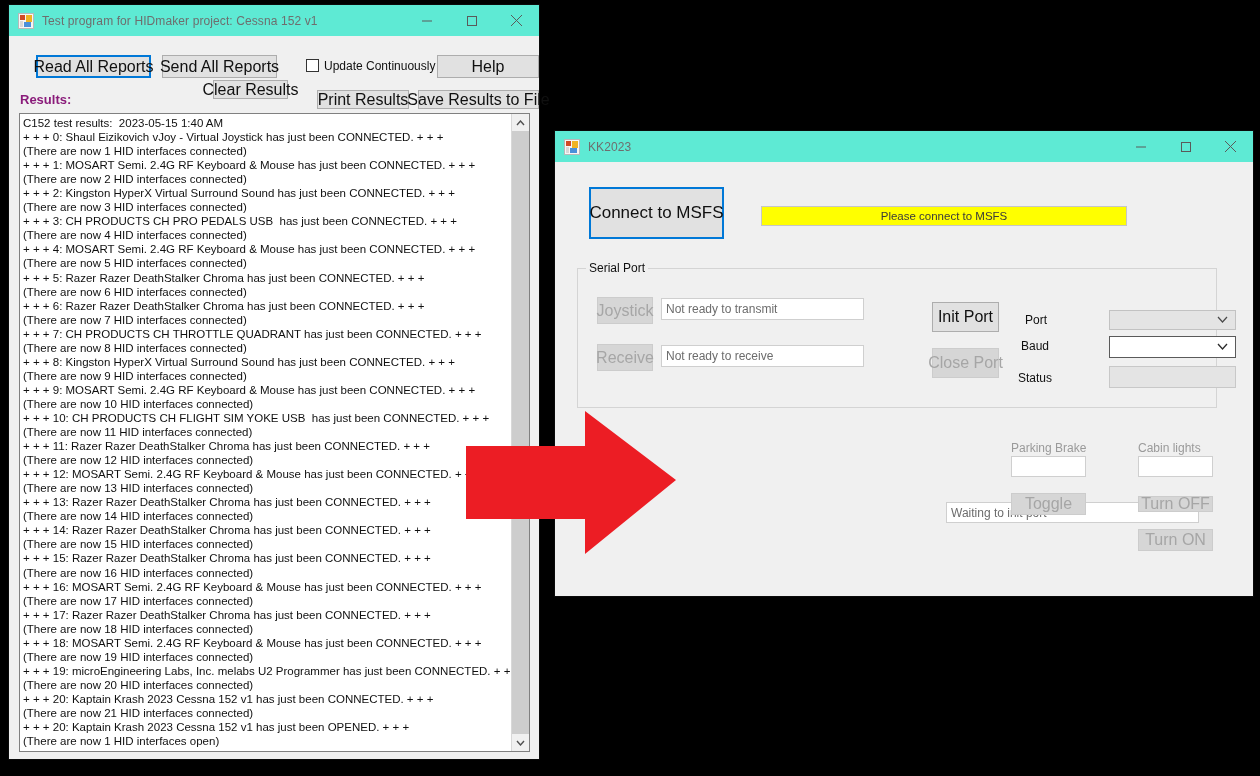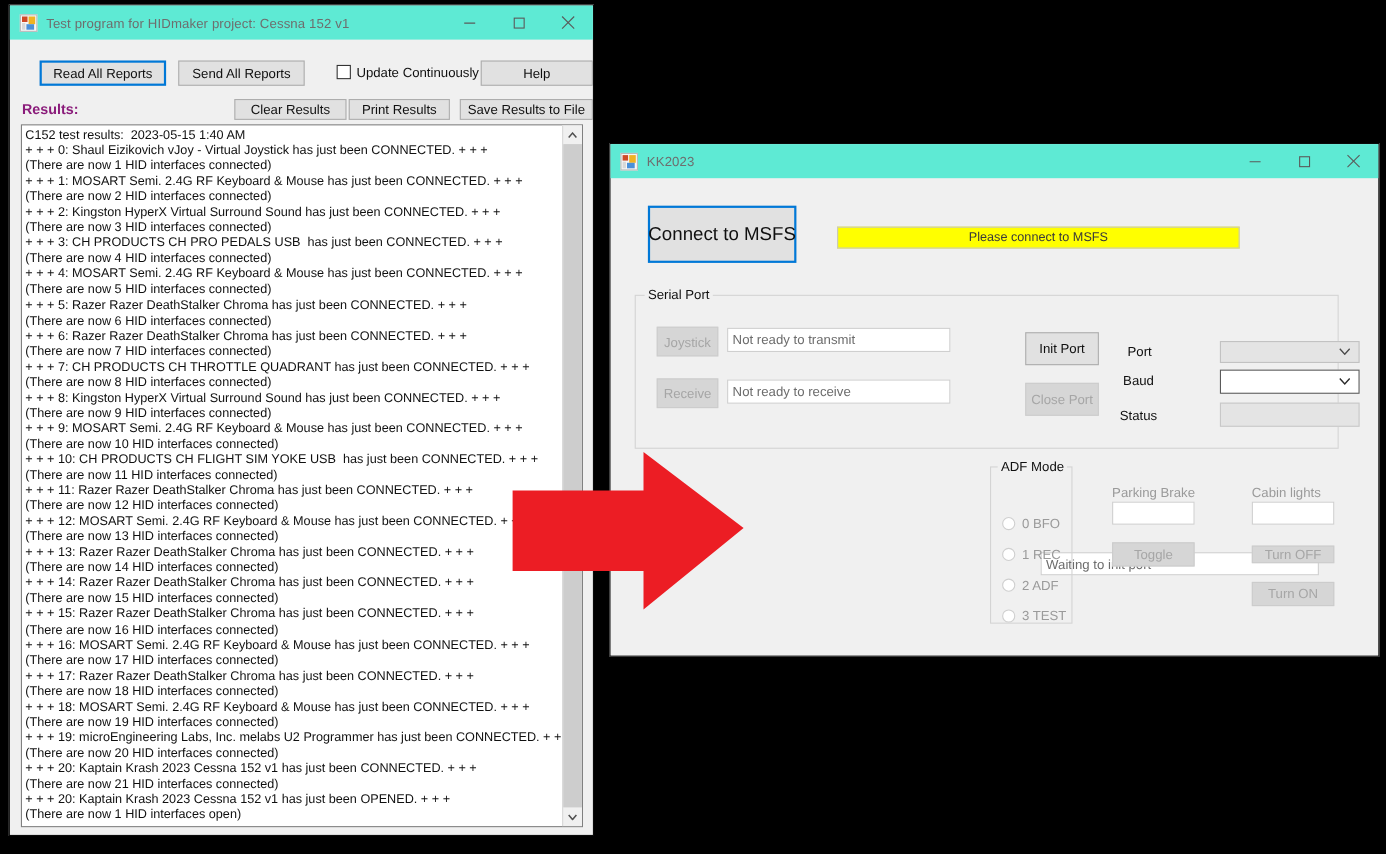--- a/index.html
+++ b/index.html
@@ -54,21 +54,21 @@
     display: flex; align-items: center; justify-content: center;
     color: #5a5a5a;
   }
   .win-btn svg { display: block; }
 
   
   .btn {
     background: #e1e1e1;
     border: 1px solid #adadad;
     box-sizing: border-box;
-    font-size: 12px;
+    font-size: 16px;
     color: #101010;
     display: flex; align-items: center; justify-content: center;
     position: absolute;
     white-space: nowrap;
   }
   .btn.focus {
     border: 2px solid #0078d7;
   }
   .btn.disabled { color: #a6a6a6; background: #d6d6d6; border-color: #cccccc; }
   .textbox {
@@ -255,21 +255,21 @@
 
     <div class="btn" style="left:153px; top:50px; width:115px; height:23px;">Send All Reports</div>
 
     <div id="upd-check"></div>
     <div class="label" style="left:315px; top:54px;">Update Continuously</div>
 
     <div class="btn" style="left:428px; top:50px; width:102px; height:23px;">Help</div>
 
     <div class="label" id="results-label">Results:</div>
 
-    <div class="btn" style="left:204px; top:85px; width:102px; height:19px;">Clear Results</div>
+    <div class="btn" style="left:204px; top:75px; width:75px; height:19px;">Clear Results</div>
     <div class="btn" style="left:308px; top:85px; width:92px; height:19px;">Print Results</div>
     <div class="btn" style="left:409px; top:85px; width:121px; height:19px;">Save Results to File</div>
 
     <div id="results-box">
       <div id="results-text"><div>C152 test results:  2023-05-15 1:40 AM</div><div>+ + + 0: Shaul Eizikovich vJoy - Virtual Joystick has just been CONNECTED. + + +</div><div>(There are now 1 HID interfaces connected)</div><div>+ + + 1: MOSART Semi. 2.4G RF Keyboard &amp; Mouse has just been CONNECTED. + + +</div><div>(There are now 2 HID interfaces connected)</div><div>+ + + 2: Kingston HyperX Virtual Surround Sound has just been CONNECTED. + + +</div><div>(There are now 3 HID interfaces connected)</div><div>+ + + 3: CH PRODUCTS CH PRO PEDALS USB  has just been CONNECTED. + + +</div><div>(There are now 4 HID interfaces connected)</div><div>+ + + 4: MOSART Semi. 2.4G RF Keyboard &amp; Mouse has just been CONNECTED. + + +</div><div>(There are now 5 HID interfaces connected)</div><div>+ + + 5: Razer Razer DeathStalker Chroma has just been CONNECTED. + + +</div><div>(There are now 6 HID interfaces connected)</div><div>+ + + 6: Razer Razer DeathStalker Chroma has just been CONNECTED. + + +</div><div>(There are now 7 HID interfaces connected)</div><div>+ + + 7: CH PRODUCTS CH THROTTLE QUADRANT has just been CONNECTED. + + +</div><div>(There are now 8 HID interfaces connected)</div><div>+ + + 8: Kingston HyperX Virtual Surround Sound has just been CONNECTED. + + +</div><div>(There are now 9 HID interfaces connected)</div><div>+ + + 9: MOSART Semi. 2.4G RF Keyboard &amp; Mouse has just been CONNECTED. + + +</div><div>(There are now 10 HID interfaces connected)</div><div>+ + + 10: CH PRODUCTS CH FLIGHT SIM YOKE USB  has just been CONNECTED. + + +</div><div>(There are now 11 HID interfaces connected)</div><div>+ + + 11: Razer Razer DeathStalker Chroma has just been CONNECTED. + + +</div><div>(There are now 12 HID interfaces connected)</div><div>+ + + 12: MOSART Semi. 2.4G RF Keyboard &amp; Mouse has just been CONNECTED. + + +</div><div>(There are now 13 HID interfaces connected)</div><div>+ + + 13: Razer Razer DeathStalker Chroma has just been CONNECTED. + + +</div><div>(There are now 14 HID interfaces connected)</div><div>+ + + 14: Razer Razer DeathStalker Chroma has just been CONNECTED. + + +</div><div>(There are now 15 HID interfaces connected)</div><div>+ + + 15: Razer Razer DeathStalker Chroma has just been CONNECTED. + + +</div><div>(There are now 16 HID interfaces connected)</div><div>+ + + 16: MOSART Semi. 2.4G RF Keyboard &amp; Mouse has just been CONNECTED. + + +</div><div>(There are now 17 HID interfaces connected)</div><div>+ + + 17: Razer Razer DeathStalker Chroma has just been CONNECTED. + + +</div><div>(There are now 18 HID interfaces connected)</div><div>+ + + 18: MOSART Semi. 2.4G RF Keyboard &amp; Mouse has just been CONNECTED. + + +</div><div>(There are now 19 HID interfaces connected)</div><div>+ + + 19: microEngineering Labs, Inc. melabs U2 Programmer has just been CONNECTED. + + +</div><div>(There are now 20 HID interfaces connected)</div><div>+ + + 20: Kaptain Krash 2023 Cessna 152 v1 has just been CONNECTED. + + +</div><div>(There are now 21 HID interfaces connected)</div><div>+ + + 20: Kaptain Krash 2023 Cessna 152 v1 has just been OPENED. + + +</div><div>(There are now 1 HID interfaces open)</div></div>
       <div class="vscroll">
         <div class="arrow">
           <svg width="9" height="6" viewBox="0 0 9 6">
               <path d="M1 5 L4.5 1 L8 5" fill="none" stroke="#505050" stroke-width="1.4"></path>
             </svg>
@@ -352,39 +352,20 @@
             </svg>
         </span>
       </div>
 
       <div class="label" style="left:440px; top:102px;">Status</div>
       <div class="textbox grayfill" style="left:531px; top:97px; width:127px; height:22px;"></div>
     </div>
 
     <div class="textbox" style="left:391px; top:371px; width:253px; height:21px;">Waiting to init port</div>
 
-    <div class="groupbox" id="adf-group">
-      <span class="gb-title">ADF Mode</span>
-      <div class="radio-row" style="left:10px; top:44px;">
-        <span class="radio-circle"></span>
-        <span>0 BFO</span>
-      </div>
-      <div class="radio-row" style="left:10px; top:72px;">
-        <span class="radio-circle"></span>
-        <span>1 REC</span>
-      </div>
-      <div class="radio-row" style="left:10px; top:100px;">
-        <span class="radio-circle"></span>
-        <span>2 ADF</span>
-      </div>
-      <div class="radio-row" style="left:10px; top:128px;">
-        <span class="radio-circle"></span>
-        <span>3 TEST</span>
-      </div>
-    </div>
 
     <div class="label dim" style="left:456px; top:310px;">Parking Brake</div>
     <div class="textbox" style="left:456px; top:325px; width:75px; height:21px;"></div>
     <div class="btn disabled" style="left:456px; top:362px; width:75px; height:22px;">Toggle</div>
 
     <div class="label dim" style="left:583px; top:310px;">Cabin lights</div>
     <div class="textbox" style="left:583px; top:325px; width:75px; height:21px;"></div>
     <div class="btn disabled" style="left:583px; top:365px; width:75px; height:16px;">Turn OFF</div>
     <div class="btn disabled" style="left:583px; top:398px; width:75px; height:22px;">Turn ON</div>
   </div>

